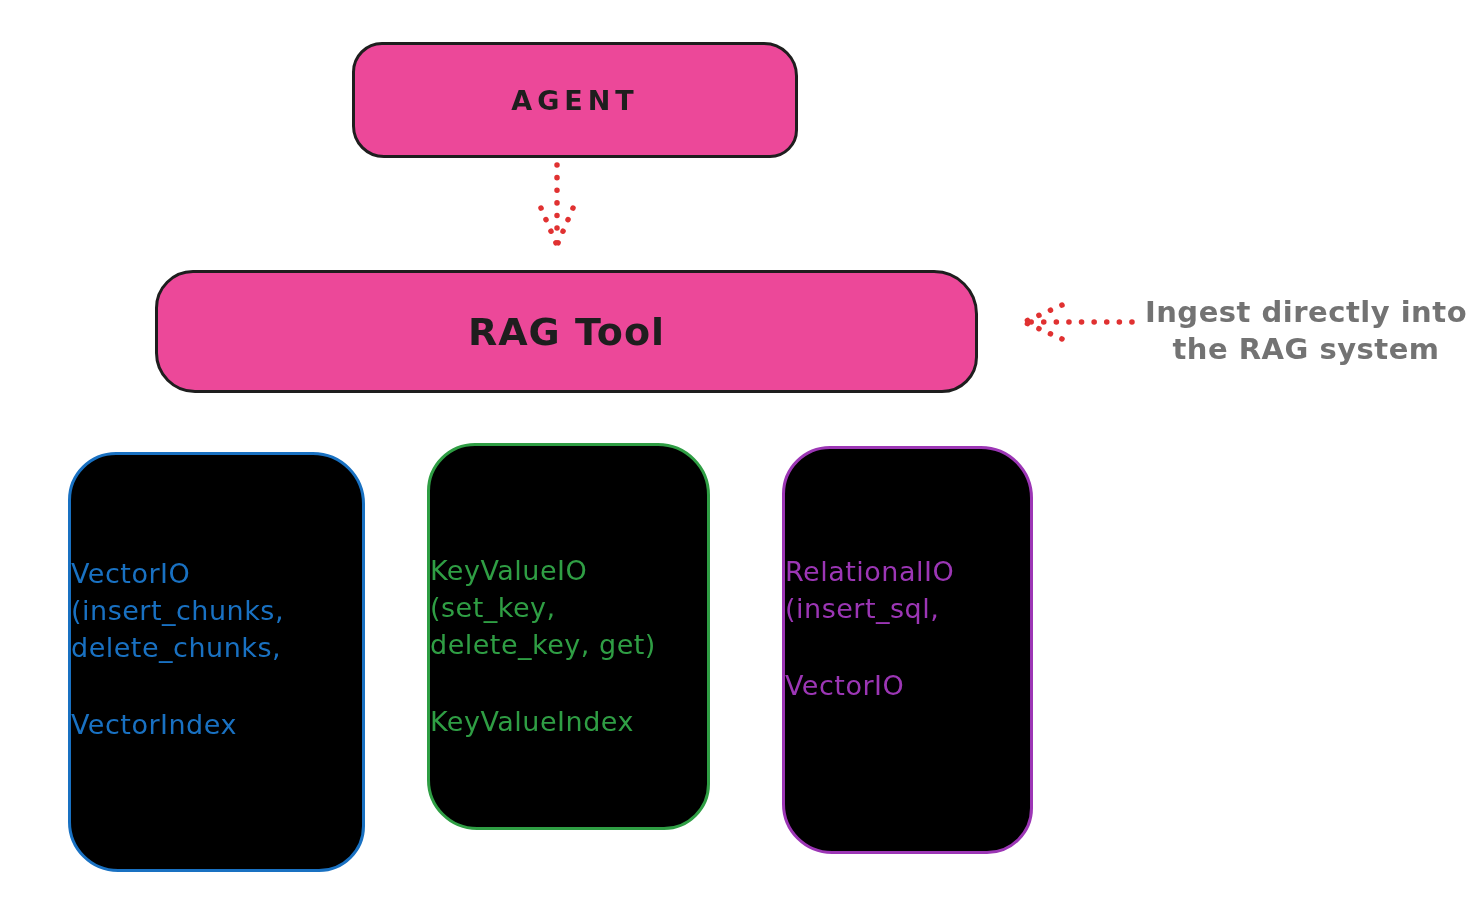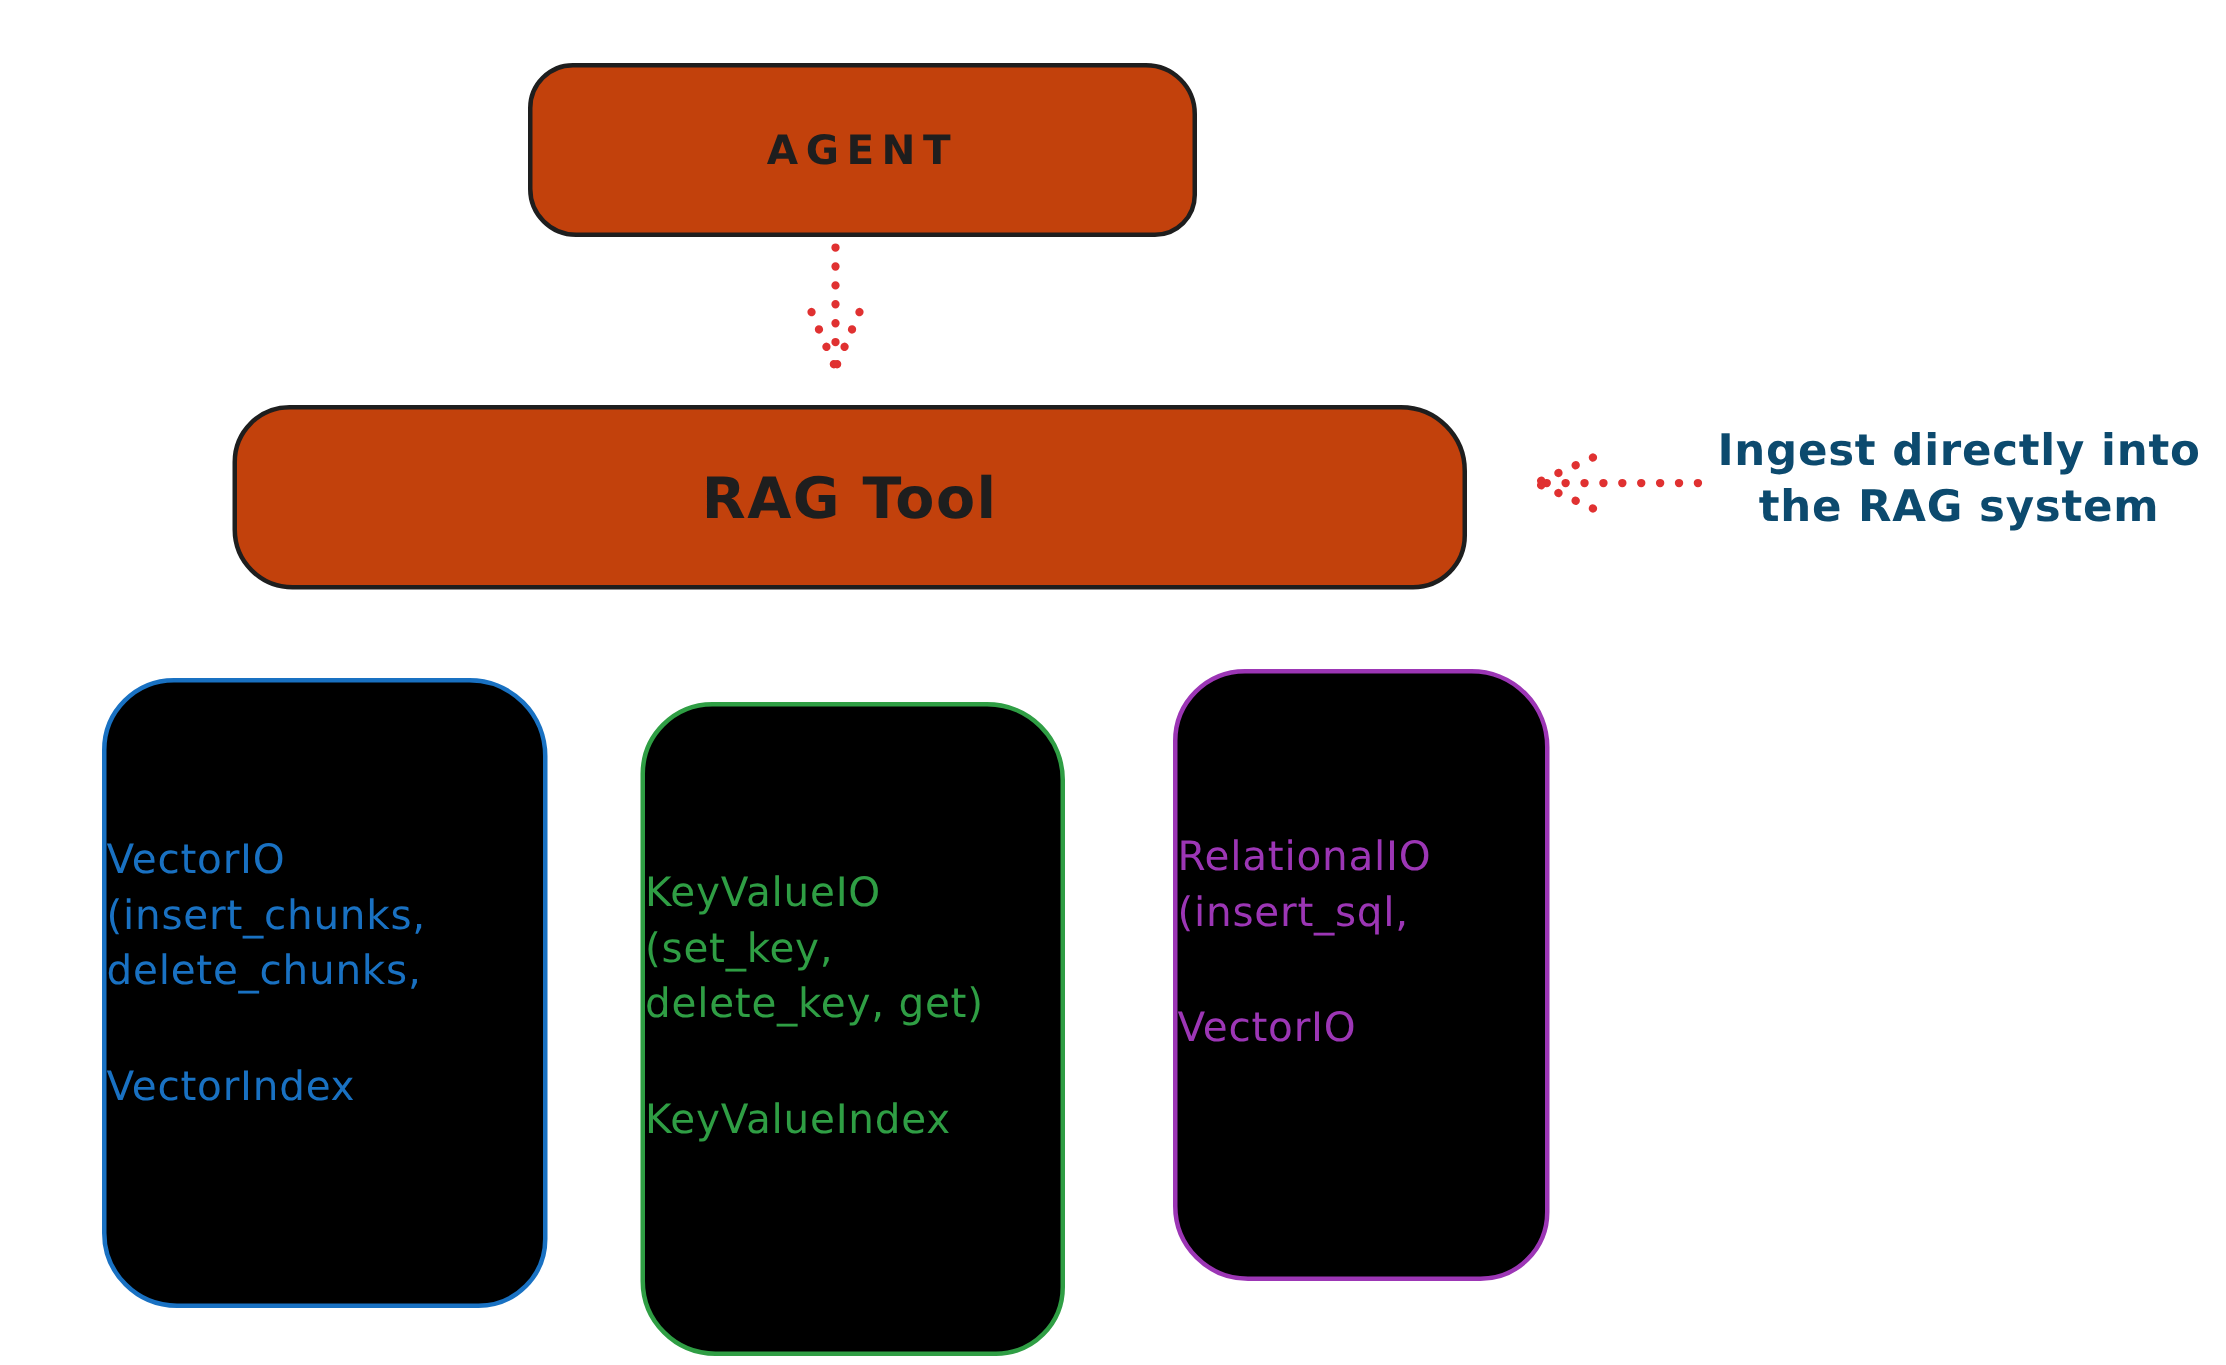--- a/index.html
+++ b/index.html
@@ -7,21 +7,21 @@
   .canvas {
     position: relative;
     width: 1484px;
     height: 910px;
     background: #ffffff;
     font-family: "DejaVu Sans", "Liberation Sans", sans-serif;
     overflow: hidden;
   }
   .box {
     position: absolute;
-    background: #c2410c;
+    background: #ec4899;
     border: 3.5px solid #1e1e1e;
     display: flex;
     align-items: center;
     justify-content: center;
     color: #1e1e1e;
   }
   .agent-box {
     left: 352px; top: 42px; width: 446px; height: 116px;
     border-radius: 30px 34px 28px 32px;
     font-size: 27px; font-weight: 700; letter-spacing: 5px;
@@ -52,21 +52,21 @@
     position: absolute;
     background: #000000;
     border: 3px solid;
     border-radius: 48px 52px 46px 50px;
     text-align: left;
     font-weight: 400;
   }
   .storage .line { font-size: 27px; line-height: 37px; letter-spacing: 0.5px; }
   .storage .index { font-size: 27px; line-height: 37px; margin-top: 40px; letter-spacing: 0.5px; }
   .storage-vector   { left: 68px;  top: 452px; width: 297px; height: 420px; padding-top: 100px; }
-  .storage-keyvalue { left: 427px; top: 468px; width: 283px; height: 436px; padding-top: 106px; }
+  .storage-keyvalue { left: 427px; top: 443px; width: 283px; height: 387px; padding-top: 106px; }
   .storage-relational { left: 782px; top: 446px; width: 251px; height: 408px; padding-top: 104px; }
 </style>
 </head>
 <body>
 
 <div class="canvas">
 
   <div class="box agent-box">
     <span>AGENT</span>
   </div>
@@ -80,21 +80,21 @@
   <div class="box rag-box">
     <span>RAG Tool</span>
   </div>
 
   <svg class="arrow arrow-left" width="128" height="50" viewBox="0 0 128 50" style="color: rgb(224, 49, 49);">
     <path d="M120 24 L16 24"></path>
     <path d="M50 7 L12 24"></path>
     <path d="M50 41 L12 24"></path>
   </svg>
 
-  <div class="annotation" style="color: #0c4a6e;">
+  <div class="annotation" style="color: #737373; margin-top: 12px;">
     <div>Ingest directly into</div>
     <div>the RAG system</div>
   </div>
 
   <div class="storage storage-vector" style="border-color: rgb(25, 113, 194); color: rgb(25, 113, 194);">
     <div class="line">VectorIO</div>
     <div class="line">(insert_chunks,</div>
     <div class="line">delete_chunks,</div>
     <div class="index">VectorIndex</div>
   </div>

